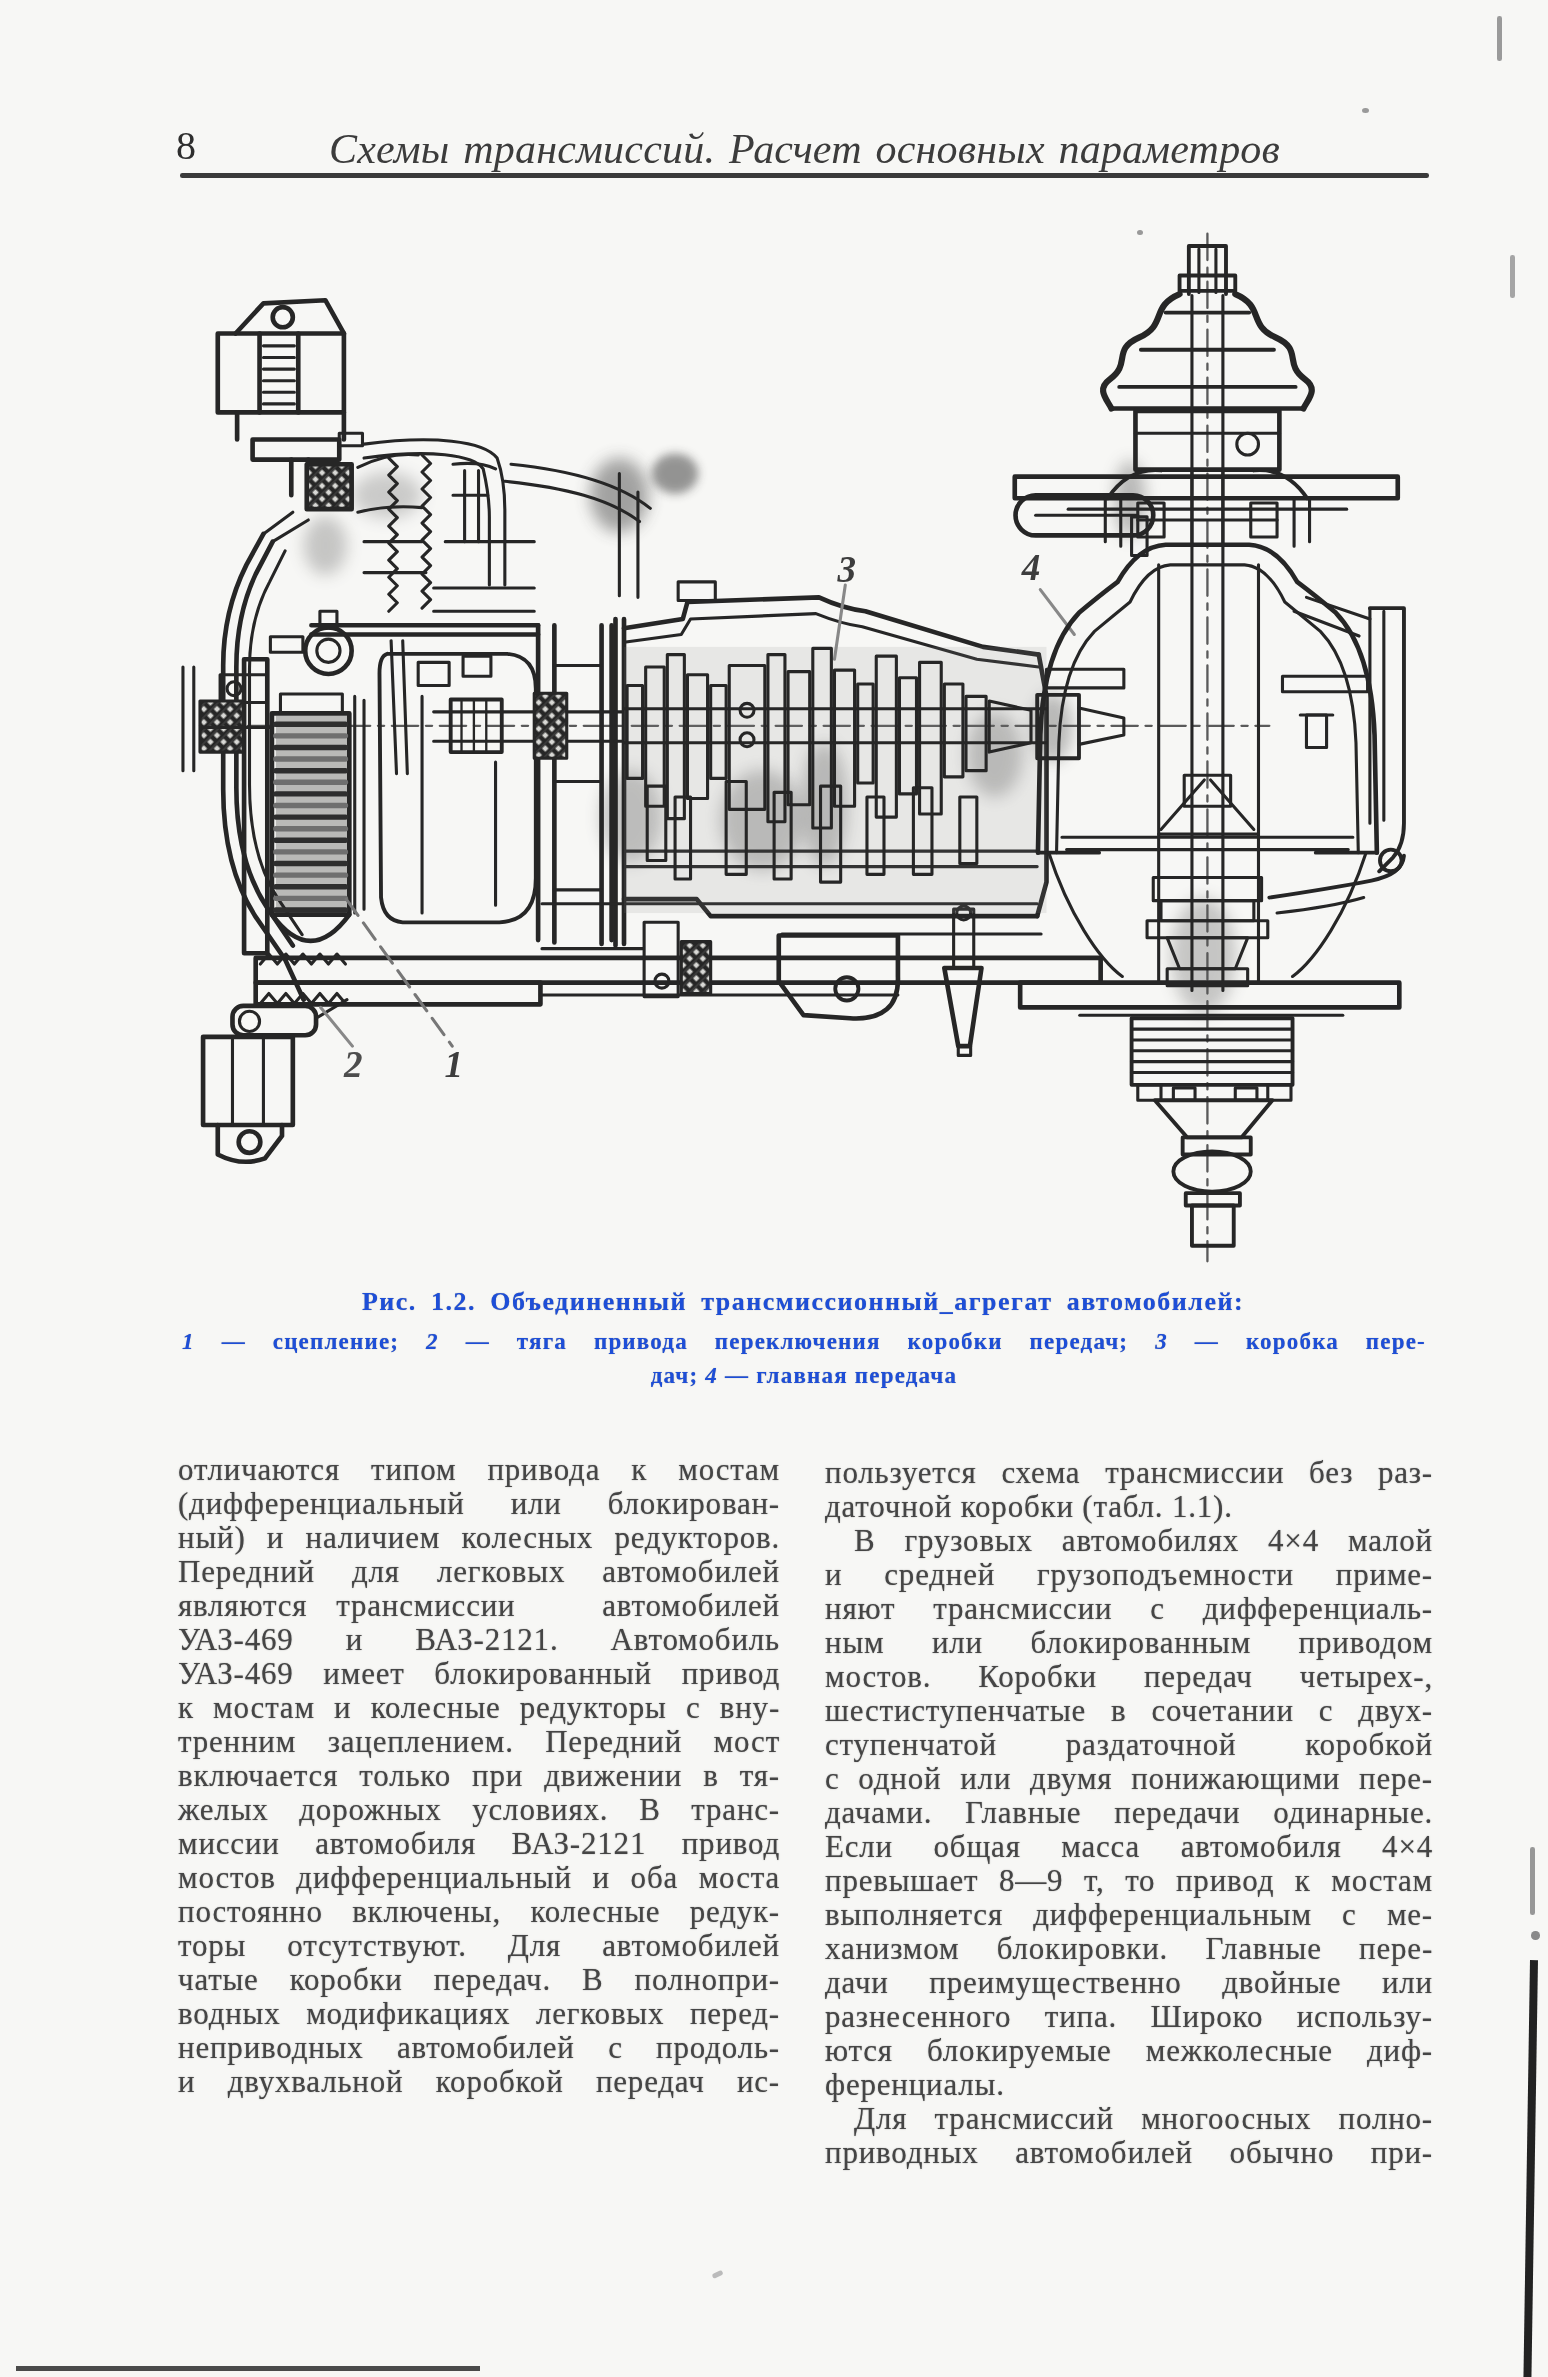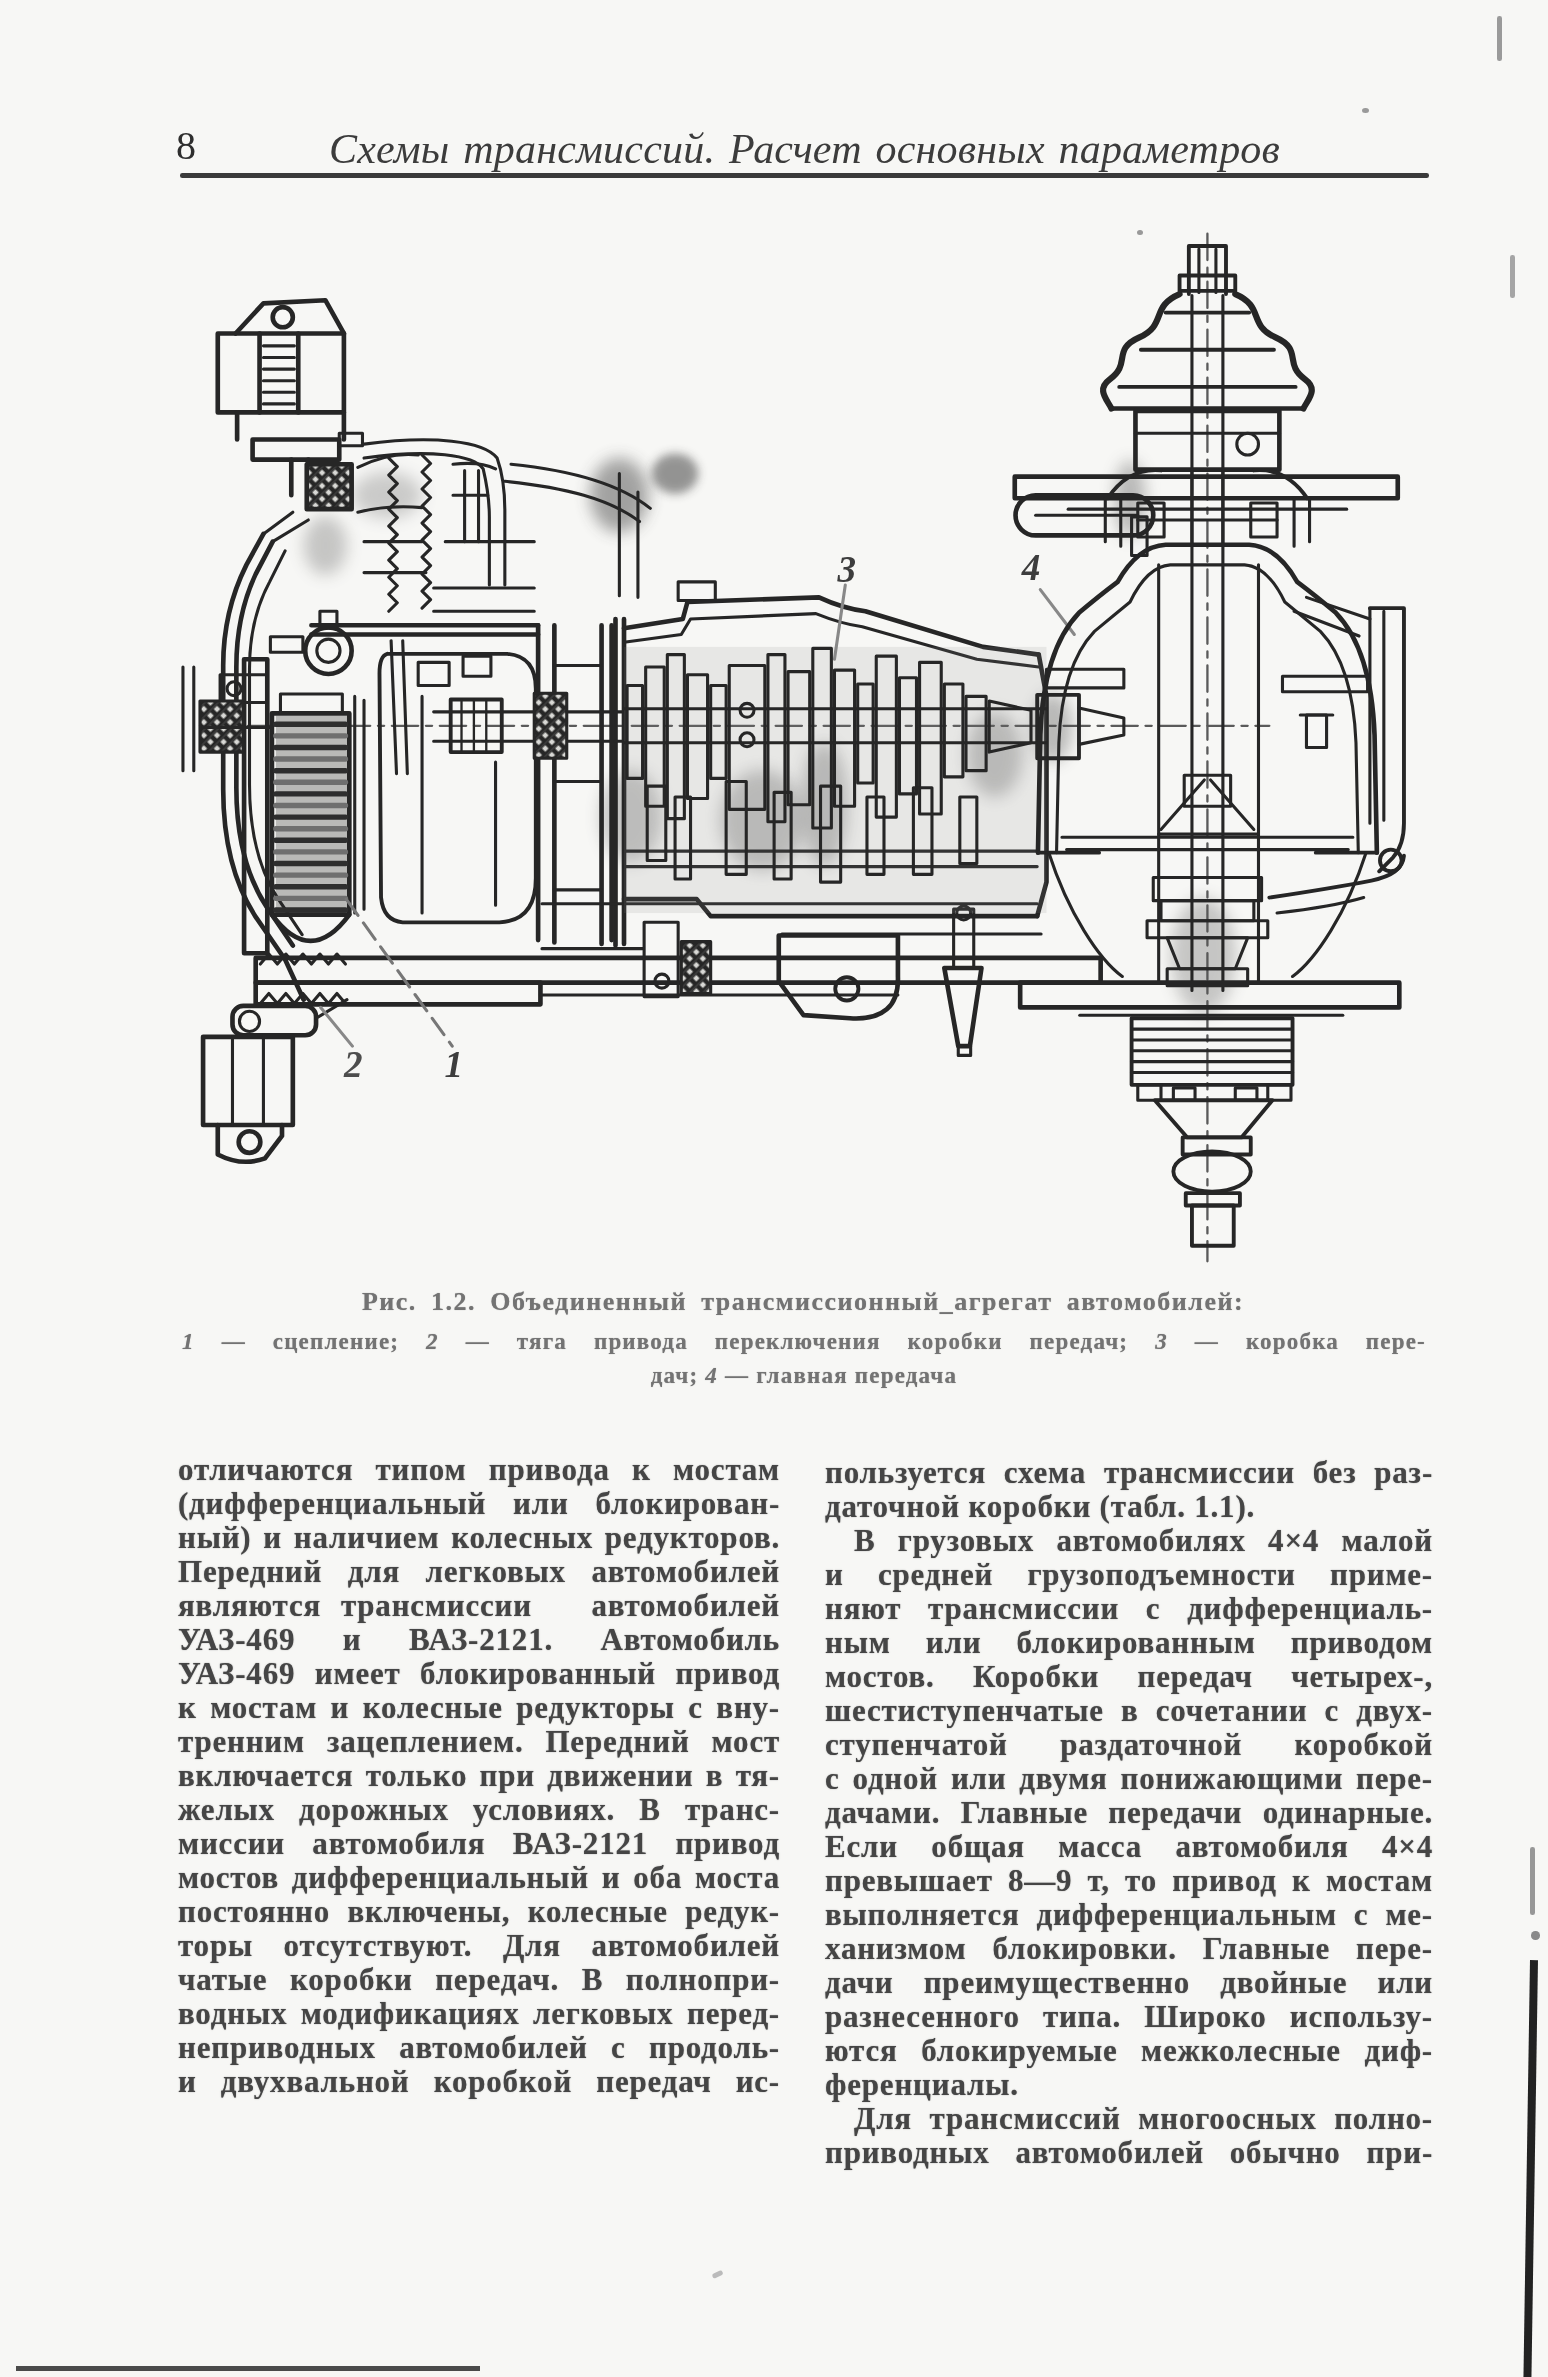--- a/index.html
+++ b/index.html
@@ -2,26 +2,26 @@
 <html lang="ru" style="font-size:12.4px"><head>
 <meta charset="utf-8">
 <style>
 html,body{margin:0;padding:0;}
 body{width:1549px;height:2377px;background:#f7f7f5;font-family:"Liberation Serif",serif;}
 .page{position:relative;width:1549px;height:2377px;overflow:hidden;}
 .abs{position:absolute;}
 .pgnum{left:176px;top:122px;font-size:40px;color:#2e2e2e;}
 .rhead{left:180px;top:125px;width:1249px;text-align:center;font-style:italic;font-size:42px;color:#3c3c3c;word-spacing:3.1px;letter-spacing:0.2px;}
 .rule{left:180px;top:173px;width:1249px;height:4.6px;background:#3a3a3a;border-radius:2.3px;}
-.cap{color:#737373;text-shadow:0 0 0.9px rgba(80,80,80,.6);}
+.cap{color:#1d4ed8;text-shadow:0 0 0.9px rgba(80,80,80,.6);}
 .cap1{left:180px;top:1287px;width:1246px;text-align:center;font-weight:bold;font-size:26px;letter-spacing:1.5px;word-spacing:6.2px;}
 .cap2{left:182px;top:1325px;width:1244px;font-weight:bold;font-size:23px;line-height:34px;letter-spacing:1.2px;}
 .cap2 .j{text-align:justify;text-align-last:justify;height:34px;}
 .cap2 .c{text-align:center;}
-.col{font-size:31px;font-weight:bold;color:#454545;line-height:34px;letter-spacing:0.8px;text-shadow:0 0 1.2px rgba(80,80,80,.7);}
+.col{font-size:31px;font-weight:normal;color:#454545;line-height:34px;letter-spacing:0.8px;text-shadow:0 0 1.2px rgba(80,80,80,.7);}
 .colL{left:178px;top:1453px;width:602px;}
 .colR{left:825px;top:1456px;width:608px;}
 .ln{text-align:justify;text-align-last:justify;height:34px;white-space:nowrap;}
 .ln.end{text-align-last:left;}
 .ln.ind{text-indent:29px;}
 i{font-style:italic;}
 .botbar{left:15.5px;top:2366px;width:464px;height:5.4px;background:#4a4a4a;}
 .vline{left:1530px;top:1960px;width:7.7px;height:418px;background:#222;transform:rotate(0.9deg);transform-origin:top left;}
 .vgray{left:1530px;top:1847px;width:5.4px;height:68px;background:#979797;border-radius:2.3px;}
 .dot1{left:1531px;top:1931px;width:8.5px;height:8.5px;background:#8a8a8a;border-radius:50%;}

